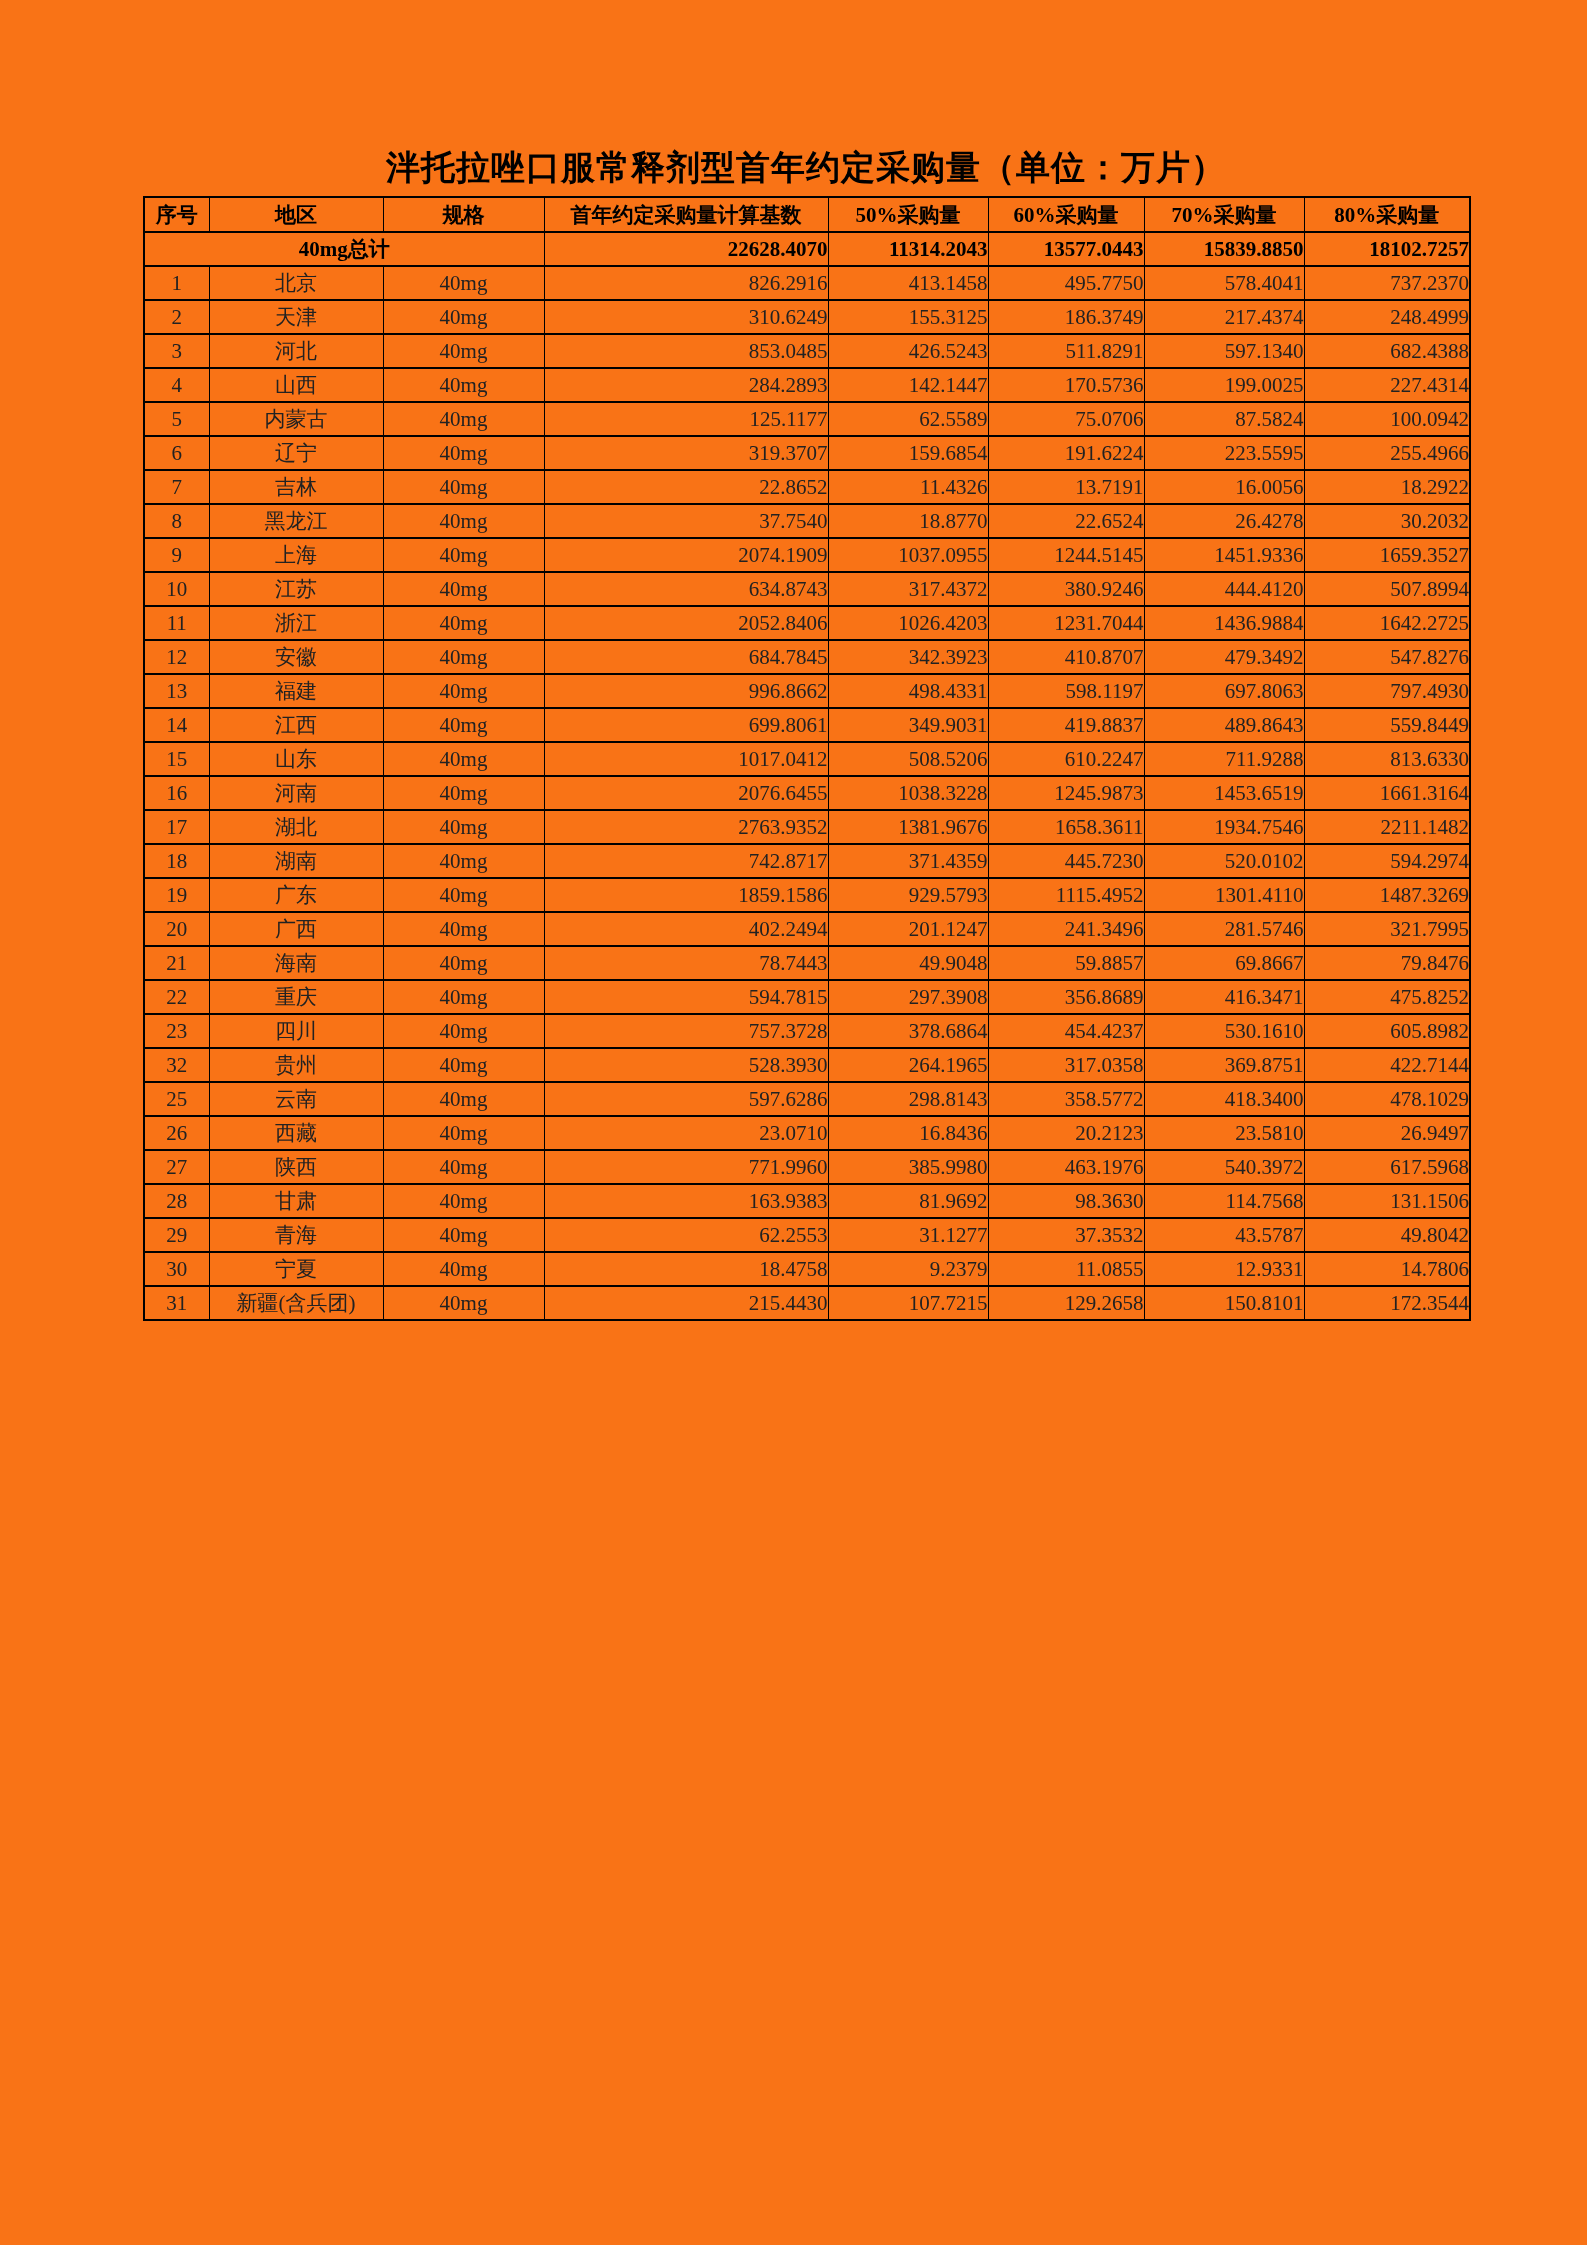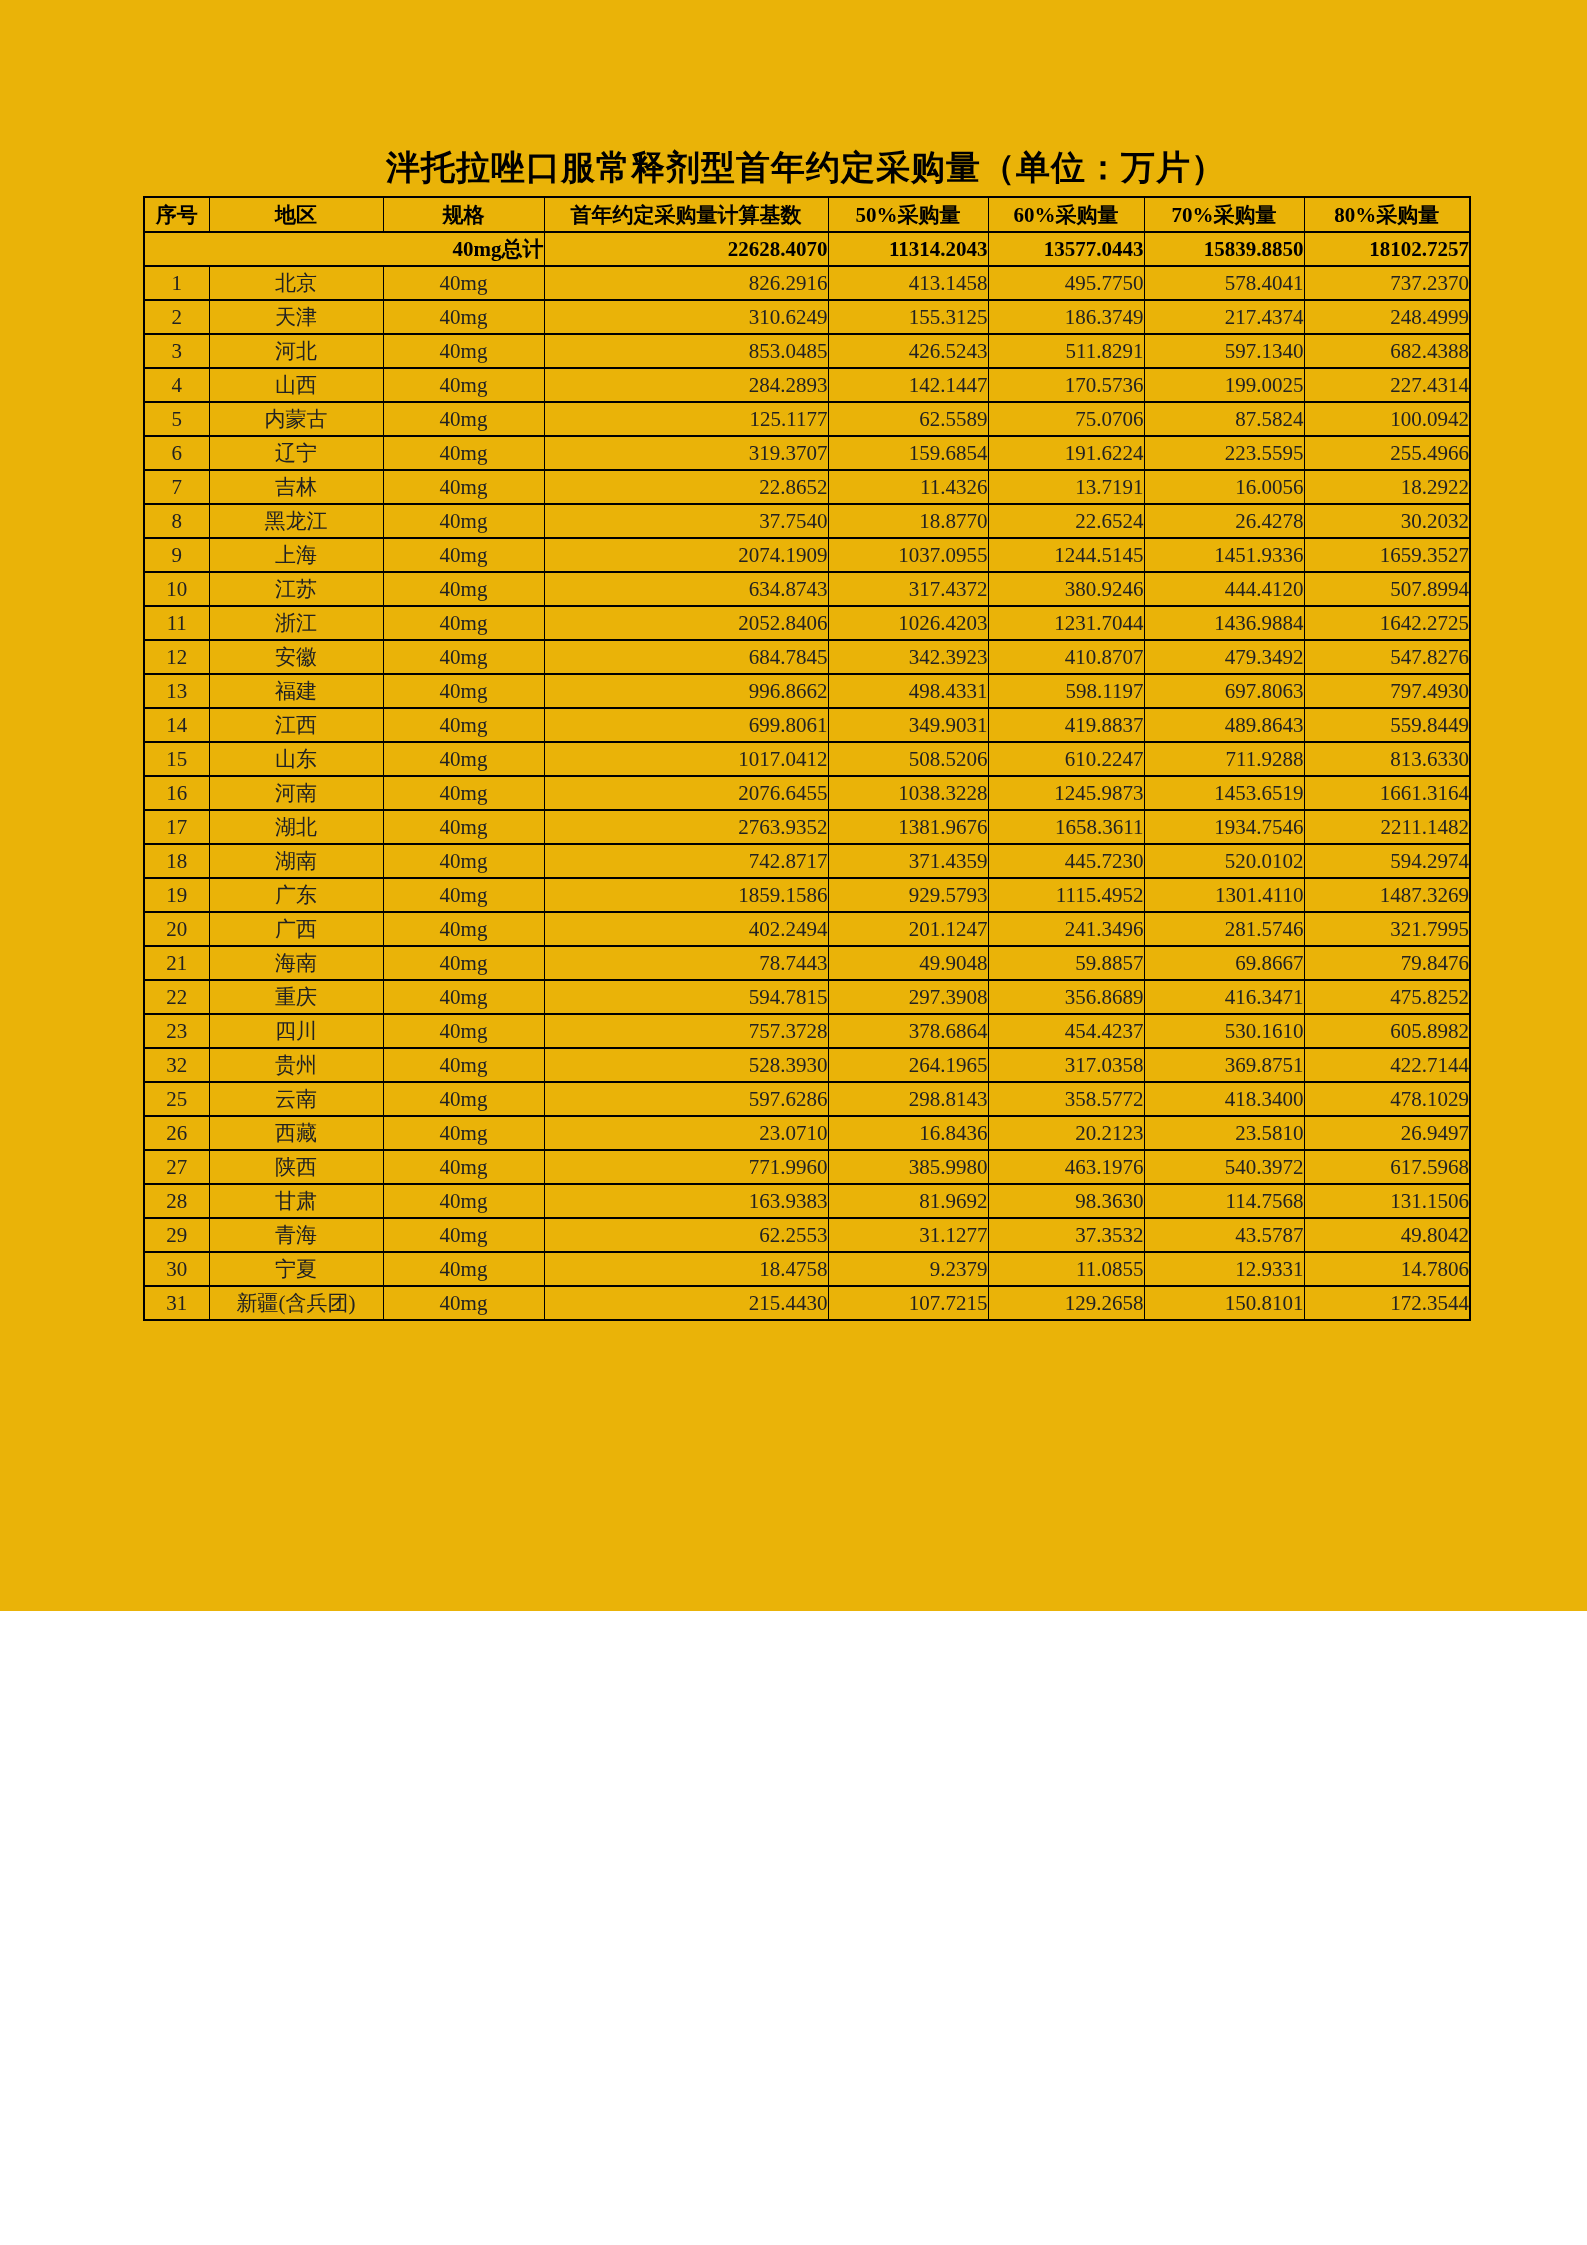--- a/index.html
+++ b/index.html
@@ -3,22 +3,22 @@
 <meta charset="utf-8">
 <style>
   html, body {
     margin: 0;
     padding: 0;
     background: #ffffff;
   }
   .page {
     position: relative;
     width: 1587px;
-    height: 1611px;
-    background: #eab308;
+    height: 2245px;
+    background: #f97316;
     font-family: "Liberation Serif", "DejaVu Serif", serif;
     color: #000;
     overflow: hidden;
   }
   .doc {
     padding-top: 146px;
     margin-left: 143px;
     width: 1326px;
   }
   .doc-title {
@@ -53,21 +53,20 @@
     color: #000;
   }
   table.proc td {
     height: 32px;
     font-size: 21px;
     color: #222;
   }
   tr.summary td {
     font-weight: bold;
     color: #000;
-    text-align: right;
   }
   td.ctr, th.ctr { text-align: center; }
   td.num { text-align: right; padding-right: 10px; }
   col.c-no   { width: 65px; }
   col.c-reg  { width: 174px; }
   col.c-spec { width: 161px; }
   col.c-base { width: 284px; }
   col.c-p50  { width: 160px; }
   col.c-p60  { width: 156px; }
   col.c-p70  { width: 160px; }

